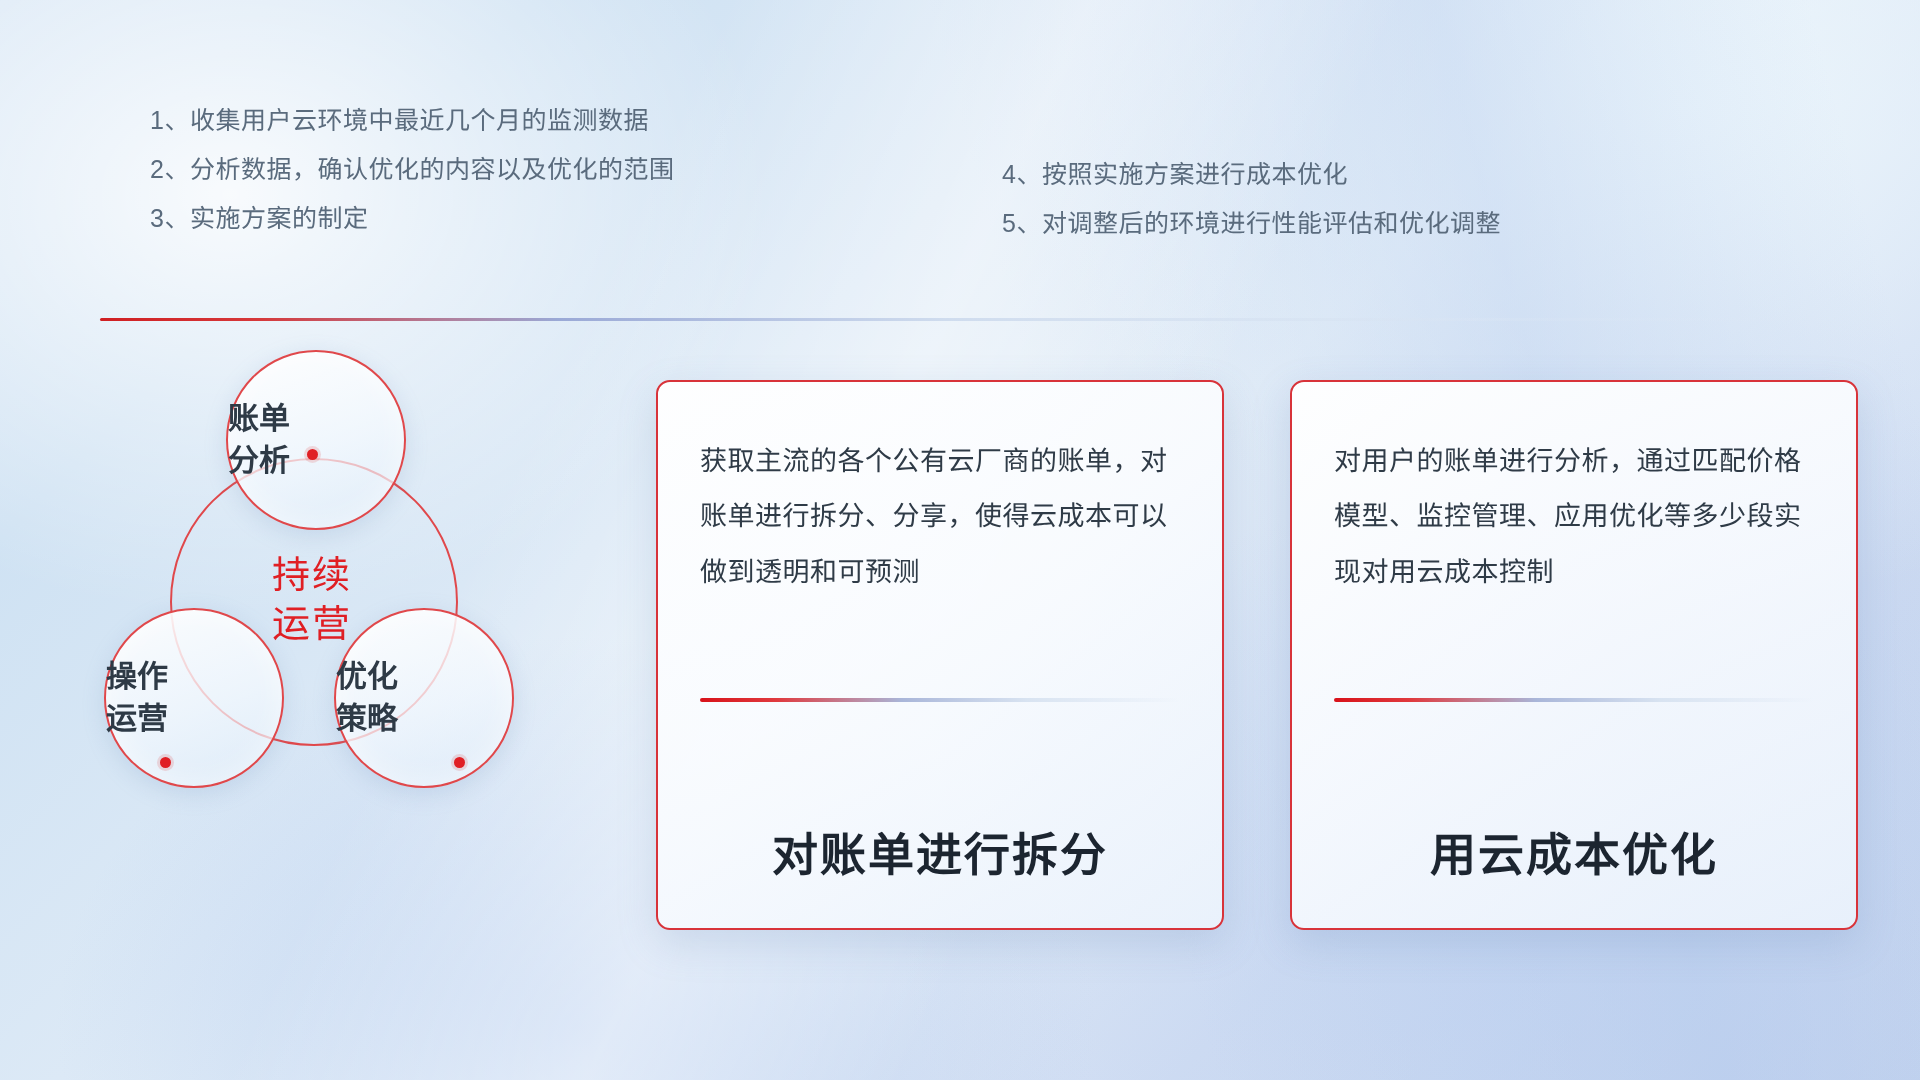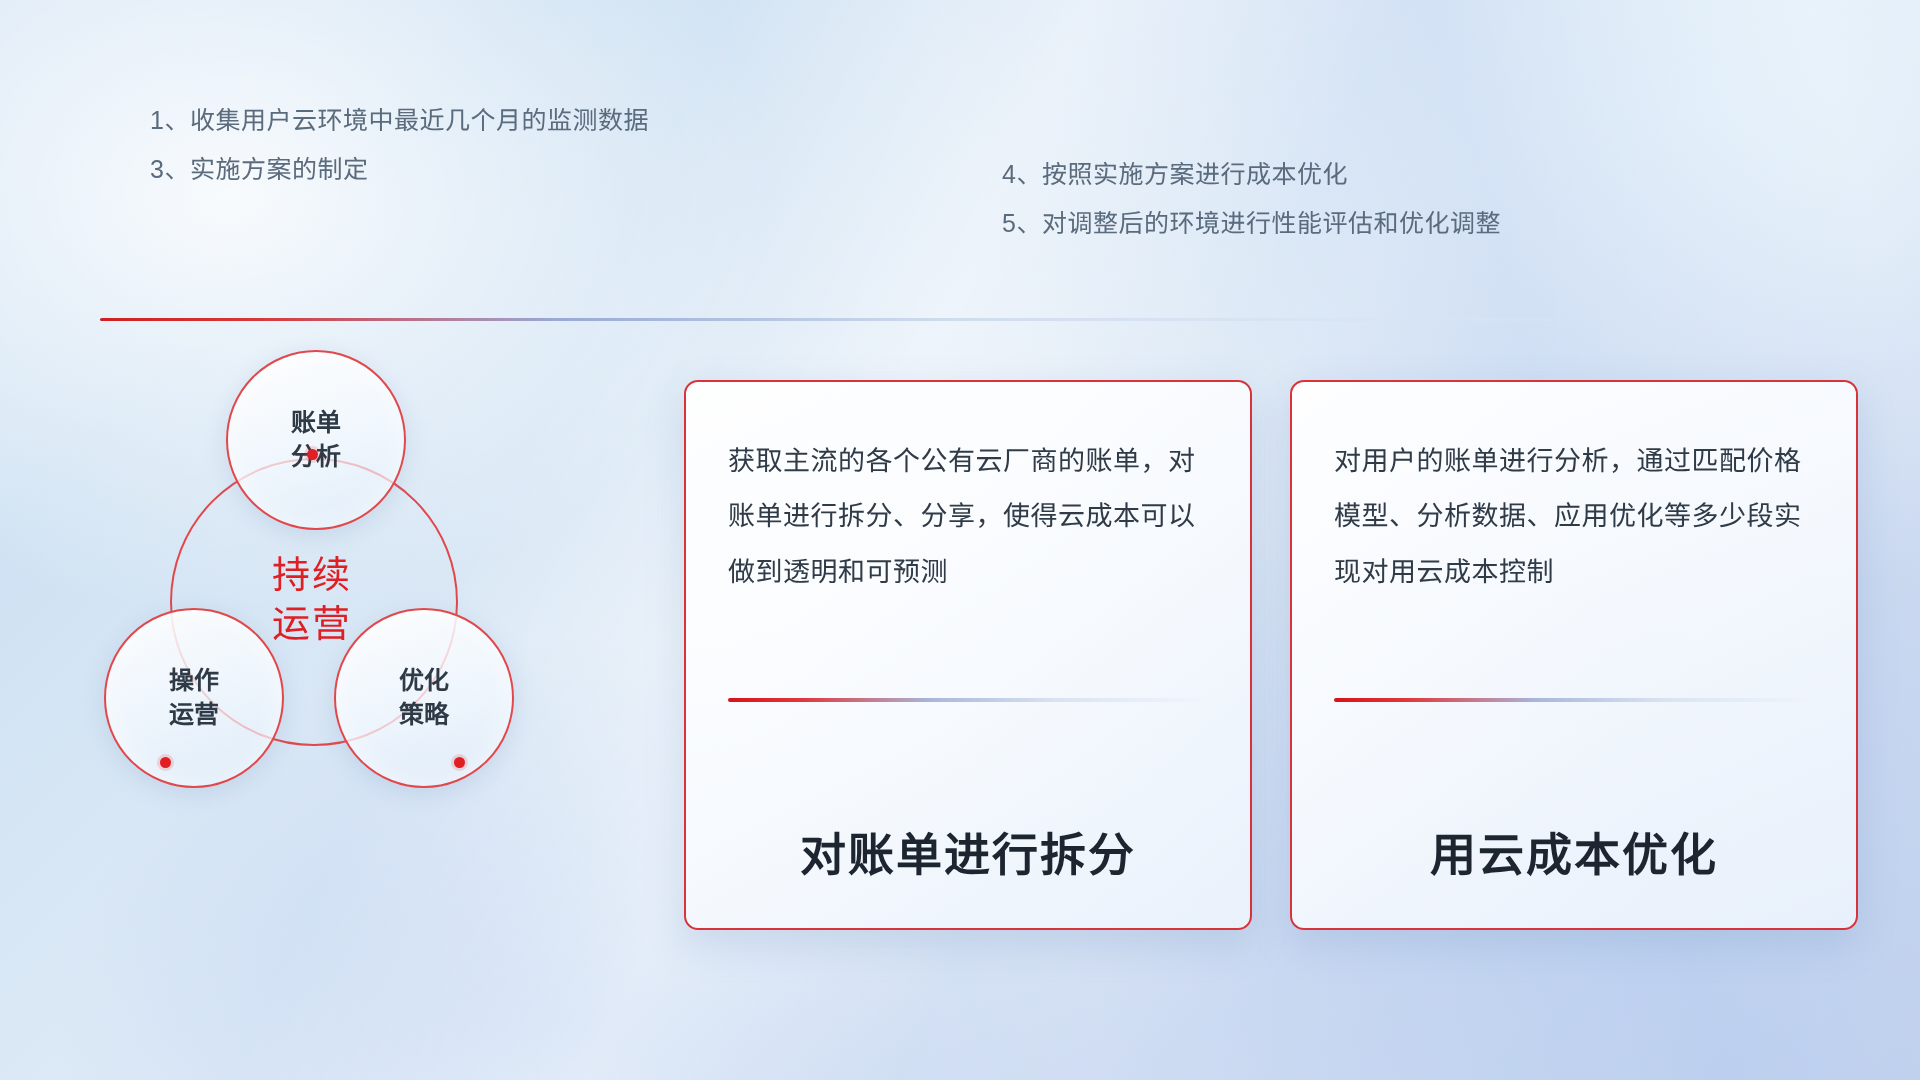--- a/index.html
+++ b/index.html
@@ -68,25 +68,25 @@
     height: 600px;
   }
   .circle {
     position: absolute;
     border-radius: 50%;
     border: 2px solid #e0484b;
     background: linear-gradient(160deg, rgba(255,255,255,0.92) 0%, rgba(245,250,255,0.72) 55%, rgba(225,238,250,0.55) 100%);
     box-shadow: 0 6px 22px rgba(120,150,190,0.22), inset 0 0 30px rgba(255,255,255,0.55);
     display: flex;
     align-items: center;
-    justify-content: center;
+    justify-content: flex-start;
     text-align: center;
     color: #2e3a46;
     font-weight: bold;
-    font-size: 25px;
+    font-size: 31px;
     line-height: 1.35;
   }
   .circle.c-top    { left: 136px; top: 0px;   width: 176px; height: 176px; }
   .circle.c-left   { left: 14px;  top: 258px; width: 176px; height: 176px; }
   .circle.c-right  { left: 244px; top: 258px; width: 176px; height: 176px; }
 
   .ring {
     position: absolute;
     left: 80px;
     top: 108px;
@@ -132,21 +132,21 @@
     height: 550px;
     border: 2px solid #d8333a;
     border-radius: 14px;
     background: linear-gradient(150deg, rgba(255,255,255,0.96) 0%, rgba(250,252,255,0.9) 45%, rgba(238,245,253,0.86) 100%);
     box-shadow: 0 14px 38px rgba(110,140,185,0.22);
     box-sizing: border-box;
     padding: 52px 42px 34px 42px;
     display: flex;
     flex-direction: column;
   }
-  .card.card-1 { left: 684px; }
+  .card.card-1 { left: 656px; }
   .card.card-2 { left: 1290px; }
 
   .card-body {
     color: #2f3b47;
     font-size: 27px;
     line-height: 2.05;
     letter-spacing: 0.5px;
     flex: 0 0 auto;
     min-height: 250px;
   }
@@ -169,20 +169,21 @@
     text-align: center;
   }
 </style>
 </head>
 <body>
 
 <div id="stage">
 
   <div class="bullets left">
     <span class="line">1、收集用户云环境中最近几个月的监测数据</span>
+    <span class="line">2、分析数据，确认优化的内容以及优化的范围</span>
     <span class="line">3、实施方案的制定</span>
   </div>
 
   <div class="bullets right">
     <span class="line">4、按照实施方案进行成本优化</span>
     <span class="line">5、对调整后的环境进行性能评估和优化调整</span>
   </div>
 
   <div class="divider"></div>
 
@@ -222,18 +223,18 @@
     <span class="node-dot dot-right"></span>
   </div>
 
   <div class="card card-1">
     <div class="card-body">获取主流的各个公有云厂商的账单，对账单进行拆分、分享，使得云成本可以做到透明和可预测</div>
     <div class="card-rule"></div>
     <div class="card-title">对账单进行拆分</div>
   </div>
 
   <div class="card card-2">
-    <div class="card-body">对用户的账单进行分析，通过匹配价格模型、分析数据、应用优化等多少段实现对用云成本控制</div>
+    <div class="card-body">对用户的账单进行分析，通过匹配价格模型、监控管理、应用优化等多少段实现对用云成本控制</div>
     <div class="card-rule"></div>
     <div class="card-title">用云成本优化</div>
   </div>
 
 </div>
 
 </body></html>

